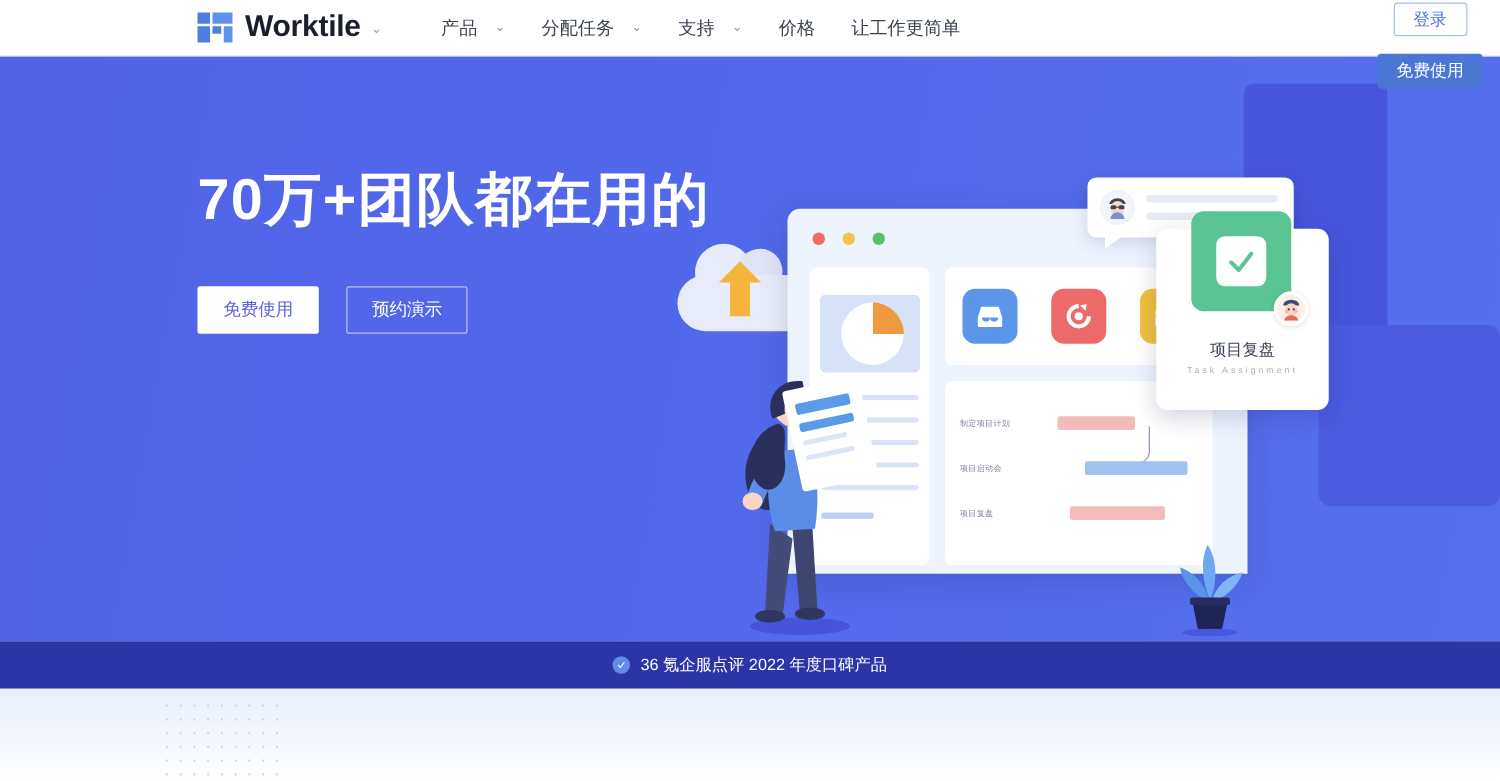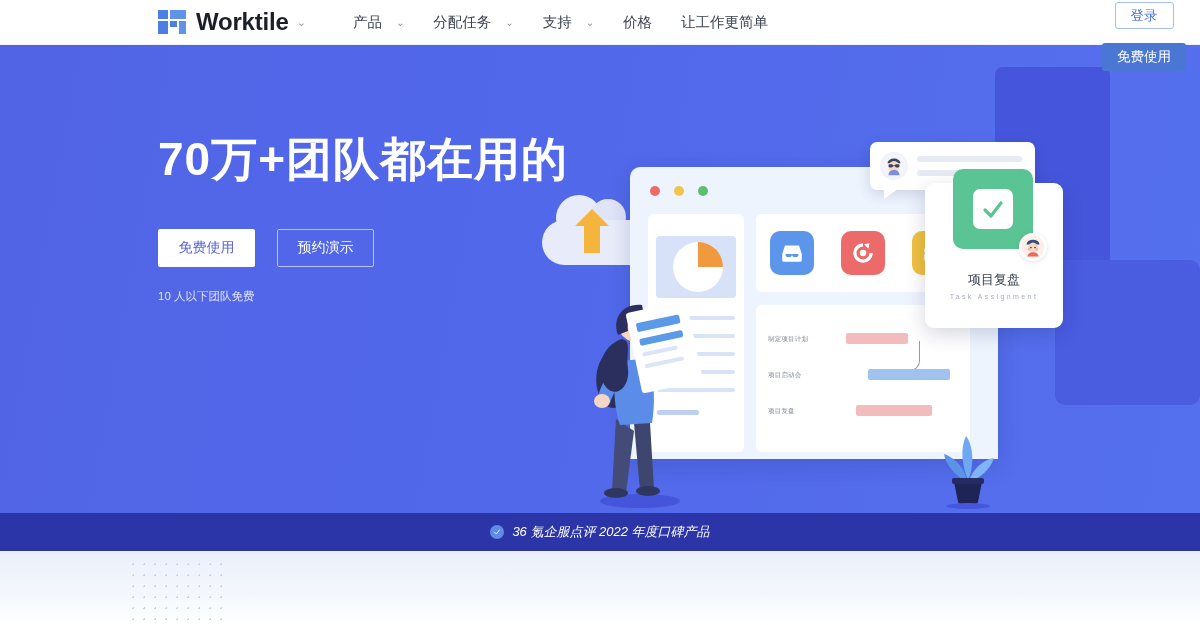--- a/index.html
+++ b/index.html
@@ -248,21 +248,21 @@
   
   .plant { position: absolute; left: 408px; top: 385px; width: 80px; height: 80px; }
   .plant svg { width: 100%; height: 100%; display: block; }
 
   
   .badges {
     position: absolute; top: 513px; left: 0; width: 1200px; height: 38px;
     background: #2b35a8;
     display: flex; align-items: center; justify-content: center; gap: 46px;
   }
-  .badge { display: flex; align-items: center; gap: 8px; font-style: italic; }
+  .badge { display: flex; align-items: center; gap: 8px; }
   .badge .chk {
     width: 14px; height: 14px; border-radius: 50%; background: #5f8ce8;
     display: flex; align-items: center; justify-content: center; flex: 0 0 auto;
   }
   .badge .chk svg { width: 8px; height: 8px; stroke: #fff; fill: none; stroke-width: 2.6; }
   .badge span.txt { font-size: 13px; color: #ffffff; white-space: nowrap; }
 
   
   .bottom {
     position: absolute; top: 551px; left: 0; width: 1200px; height: 74px;
@@ -325,21 +325,20 @@
   <div class="hero">
 
     <div class="hero-left">
       <div class="hero-title">
         <div>70万+团队都在用的</div>
       </div>
       <div class="hero-ctas">
         <button class="cta-primary">免费使用</button>
         <button class="cta-ghost">预约演示</button>
       </div>
-      <div class="hero-note">10 人以下团队免费</div>
     </div>
 
     <div class="illus">
 
       <div class="deco-block2"></div>
       <div class="deco-block"></div>
 
       <div class="cloud">
         <div class="c-p1"></div>
           <div class="c-p2"></div>

